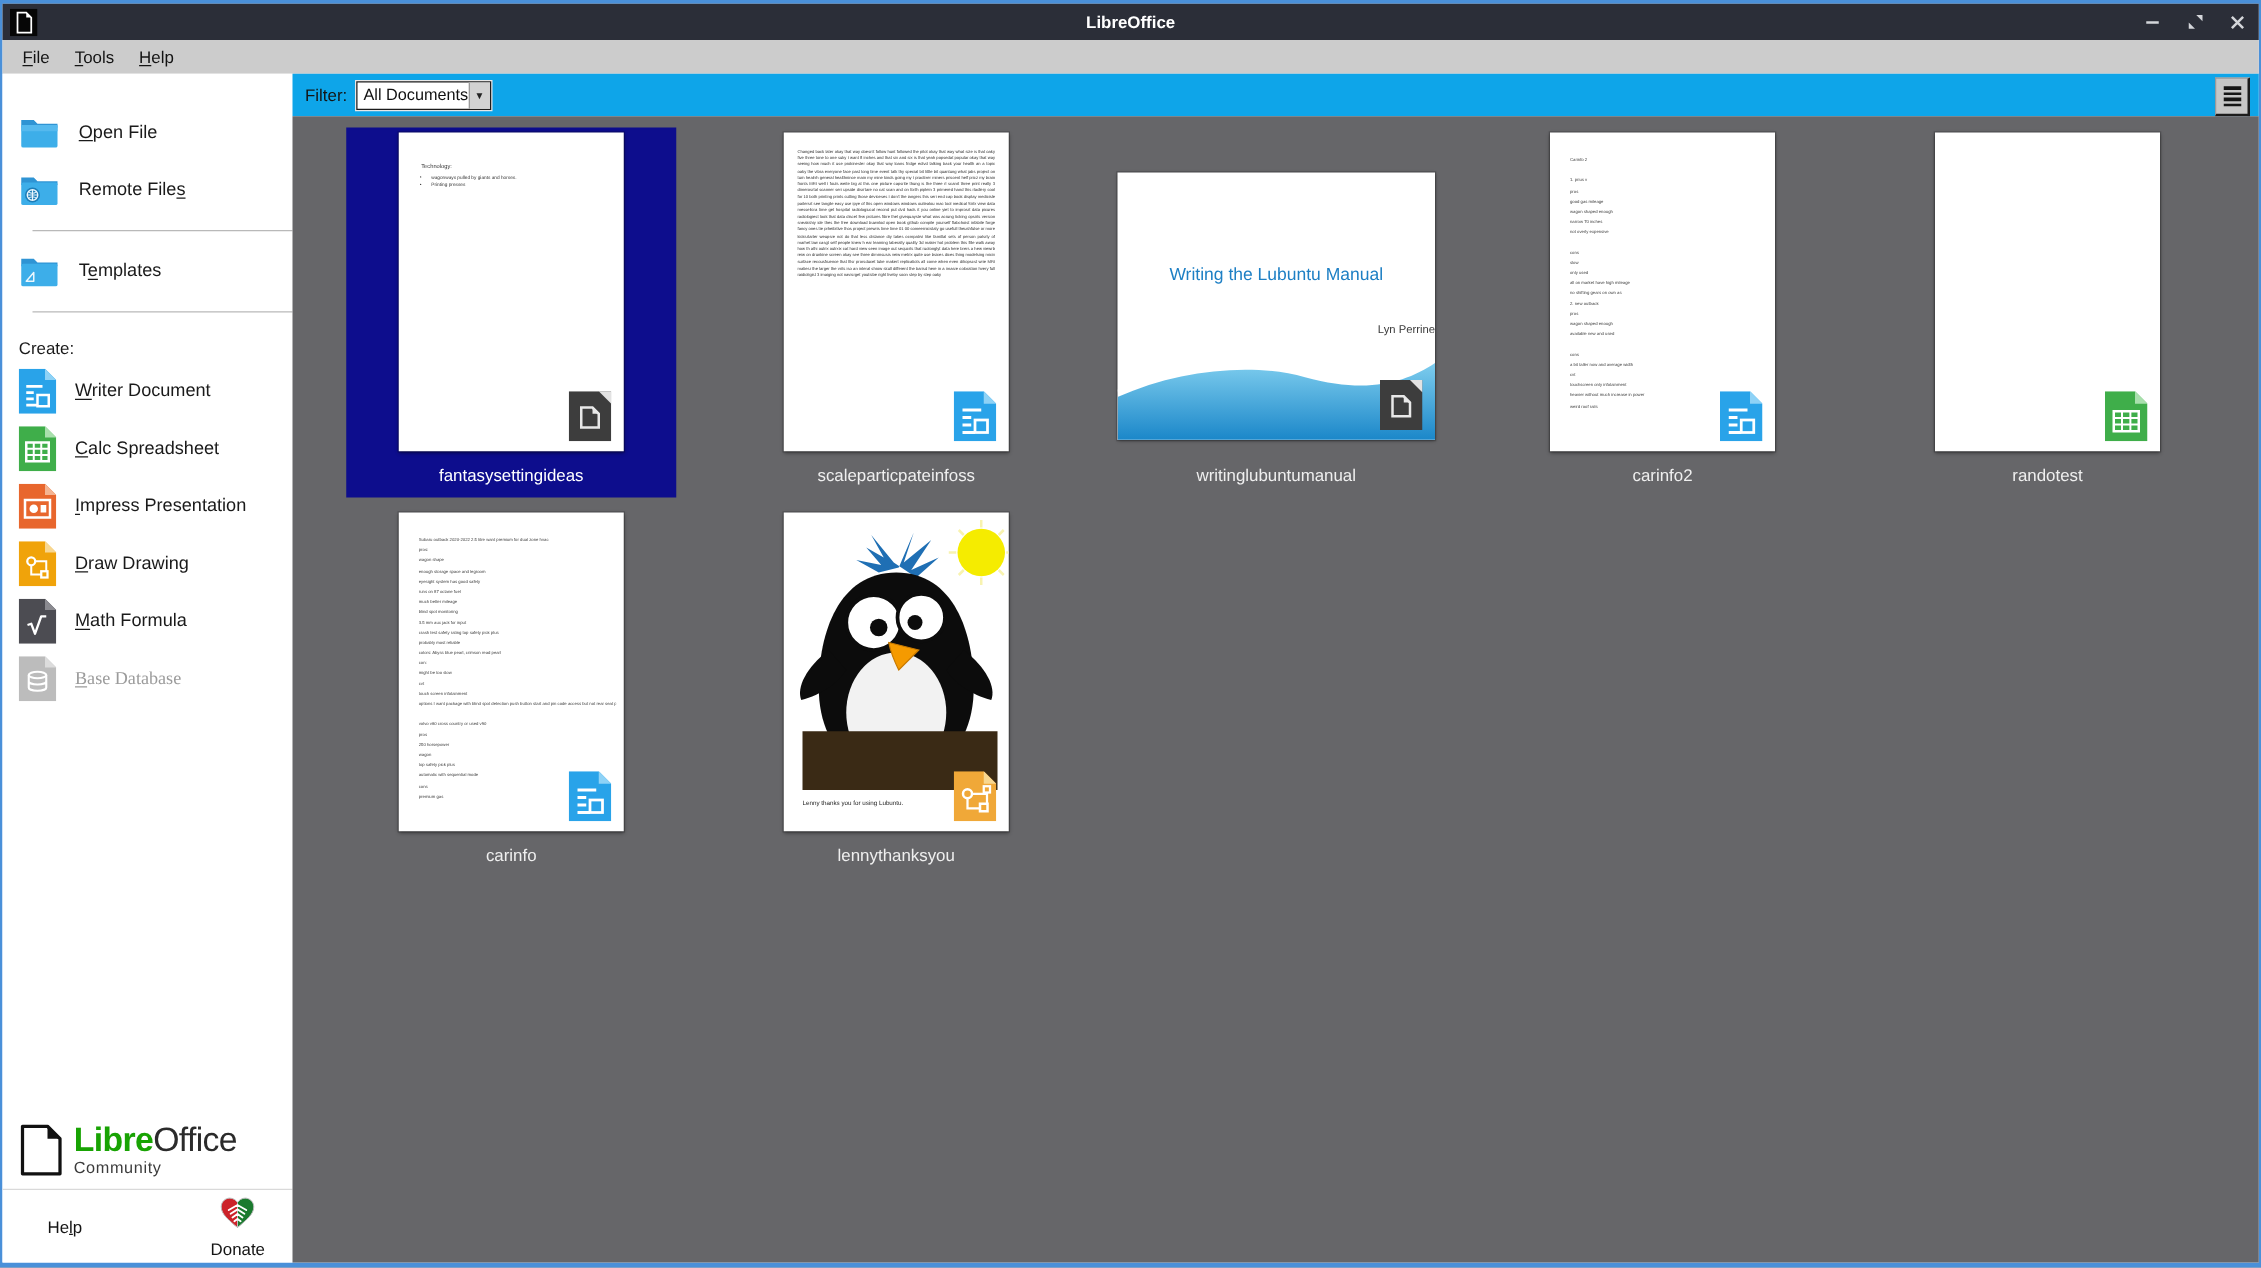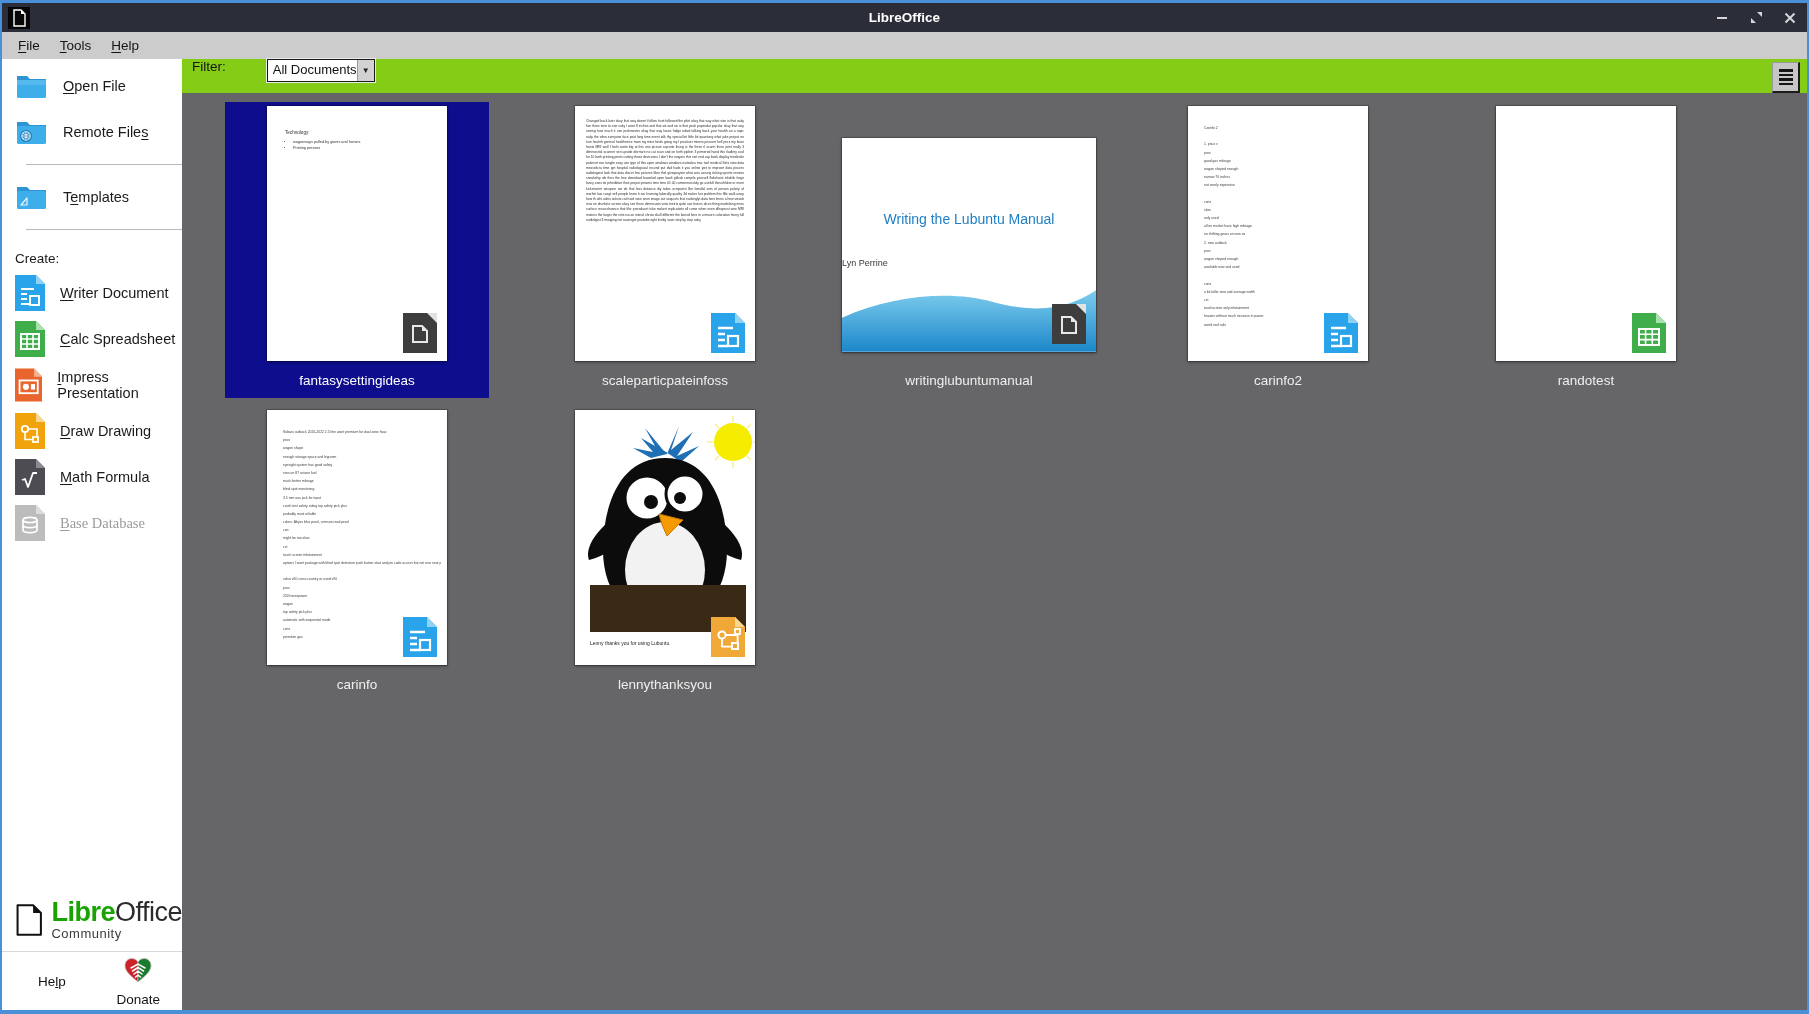--- a/index.html
+++ b/index.html
@@ -13,21 +13,21 @@
   .win-controls{margin-left:auto;display:flex;align-items:center;height:100%;}
   .win-btn{width:34px;height:100%;display:flex;align-items:center;justify-content:center;color:#d4d6da;cursor:pointer;}
 
   
   .menubar{height:27px;background:#cccccc;display:flex;align-items:center;padding-left:6px;flex:0 0 auto;}
   .menu-item{font-size:13.5px;color:#141414;padding:3px 10px;cursor:default;}
   .menu-item u,.lbl u{text-decoration:underline;text-underline-offset:2px;}
 
   
   .content{flex:1;display:flex;min-height:0;}
-  .sidebar{width:180px;background:#ffffff;display:flex;flex-direction:column;flex:0 0 auto;padding-top:4px;box-sizing:border-box;}
+  .sidebar{width:232px;background:#ffffff;display:flex;flex-direction:column;flex:0 0 auto;padding-top:24px;box-sizing:border-box;}
   .main{flex:1;display:flex;flex-direction:column;min-width:0;}
 
   
   .nav-item{height:46px;display:flex;align-items:center;padding-left:13px;gap:15px;cursor:pointer;}
   .nav-item .lbl{font-size:14.5px;color:#1a1a1a;}
   .nav-item.active{background:#d5d5d5;}
   .nav-item.disabled .lbl{color:#9b9b9b;font-family:Liberation Serif, serif;}
   .side-sep{height:1px;background:#b9b9b9;margin:9px 0 9px 24px;}
   .create-label{font-size:13.5px;color:#1a1a1a;margin:12px 0 4px 13px;}
   .side-spacer{flex:1;}
@@ -36,21 +36,21 @@
   .logo-text .brand .libre{color:var(--brand-green);font-weight:bold;}
   .logo-text .brand .office{color:#2b2b2b;}
   .logo-text .community{font-size:13px;color:#3c3c3c;letter-spacing:0.5px;margin-top:1px;}
   .footer-sep{height:1px;background:#d9d9d9;margin:0;}
   .side-footer{height:58px;display:flex;align-items:center;flex:0 0 auto;}
   .help-link{font-size:13.5px;color:#141414;margin-left:36px;cursor:pointer;}
   .donate-wrap{margin-left:auto;margin-right:22px;display:flex;align-items:center;gap:8px;cursor:pointer;flex-direction:column;}
   .donate-label{font-size:13.5px;color:#141414;}
 
   
-  .filterbar{height:34px;background:#84cc16;position:relative;display:flex;align-items:flex-start;flex:0 0 auto;gap:34px;}
+  .filterbar{height:34px;background:#0ea5e9;position:relative;display:flex;align-items:center;flex:0 0 auto;}
   .filter-label{font-size:13.5px;color:#141414;margin-left:10px;}
   .select{margin-left:7px;width:106px;height:21px;border:1px solid #1b1b1b;background:#fff;display:flex;align-items:stretch;box-shadow:0 0 0 1px #e8e8e8;}
   .select .value{flex:1;font-size:13px;color:#111;padding:2px 0 0 5px;white-space:nowrap;}
   .select .arrow-btn{width:17px;background:#d2d2d2;border-left:1px solid #9a9a9a;display:flex;align-items:center;justify-content:center;font-size:8px;color:#222;}
   .listview-btn{position:absolute;right:7px;top:3px;width:25px;height:28px;background:#c6c6c6;border:1px solid #9a9a9a;border-right:2px solid #1c1c1c;border-bottom:2px solid #1c1c1c;display:flex;flex-direction:column;align-items:center;justify-content:center;gap:2px;cursor:pointer;}
   .listview-btn i{display:block;width:14px;height:2.5px;background:#161616;}
 
   
   .grid-area{flex:1;background:var(--canvas);position:relative;}
   .tile{position:absolute;width:264px;height:296px;display:flex;flex-direction:column;align-items:center;cursor:pointer;}
@@ -64,21 +64,21 @@
 
   
   .doc-fantasy{padding:24px 8px 0 18px;color:#333;}
   .doc-fantasy .h{font-size:4.6px;margin-bottom:4px;}
   .doc-fantasy ul{margin:0 0 0 8px;padding:0;list-style:disc;}
   .doc-fantasy li{font-size:3.8px;line-height:1.6;color:#333;}
   .doc-dense{padding:13px 11px;font-size:3.3px;line-height:1.58;color:#2c2c2c;text-align:justify;word-break:break-word;}
   .doc-lines{padding:18px 6px 0 16px;color:#3d3d3d;}
   .doc-lines div{font-size:3.4px;line-height:8.2px;height:8.2px;white-space:nowrap;overflow:hidden;}
   .slide-title{position:absolute;top:34%;left:0;right:0;text-align:center;font-size:14px;color:#1d7fc4;}
-  .slide-author{position:absolute;top:56%;left:0;right:0;text-align:left;font-size:9px;color:#3a3a3a;}
+  .slide-author{position:absolute;top:56%;left:0;right:0;text-align:right;font-size:9px;color:#3a3a3a;}
   .slide-wave{position:absolute;bottom:0;left:0;width:100%;height:34%;}
   .lenny-caption{position:absolute;left:15px;top:230px;font-size:5px;color:#222;}
 </style>
 </head>
 <body>
 
 <div class="window">
 
   <div class="titlebar">
     <svg class="app-icon" viewBox="0 0 22 22">

